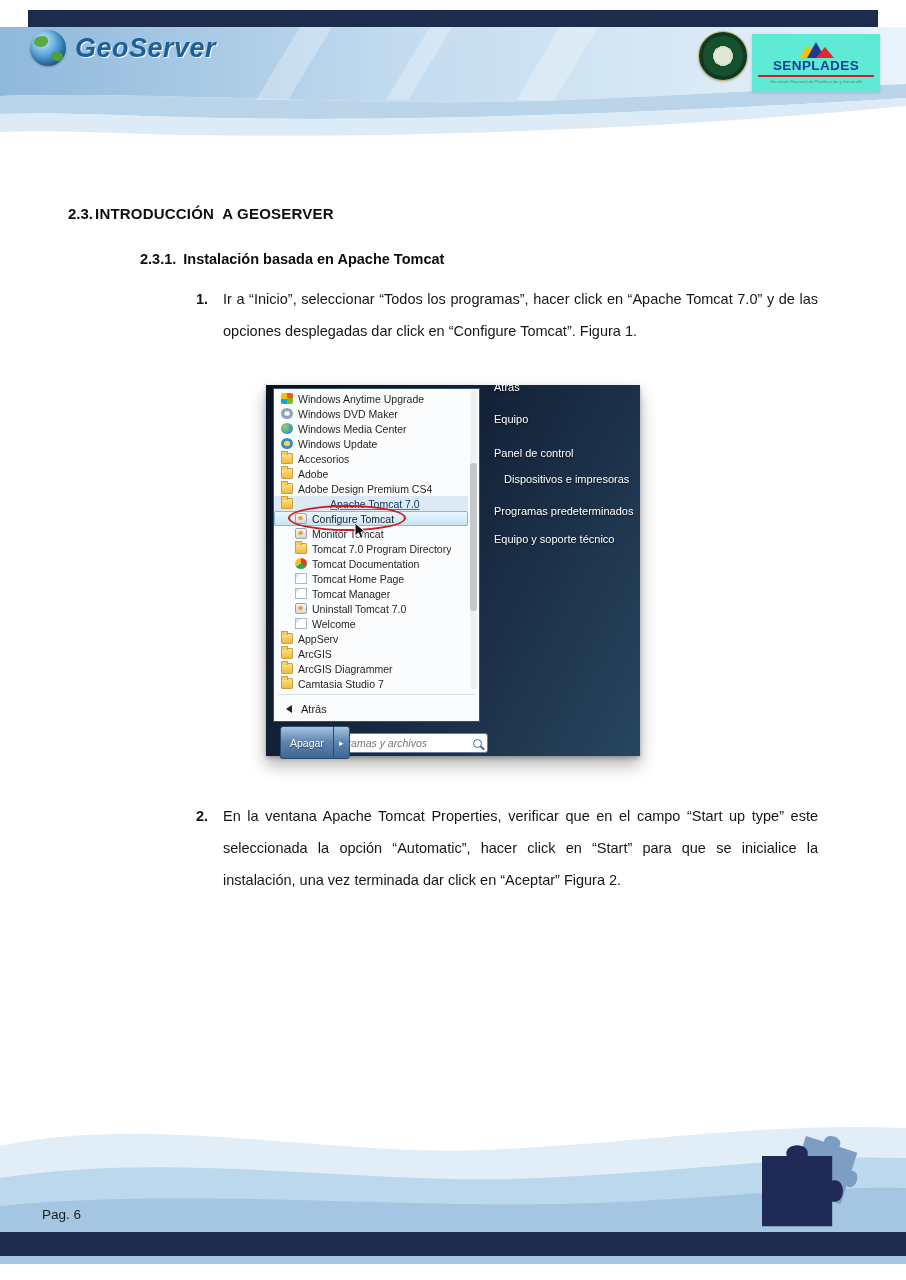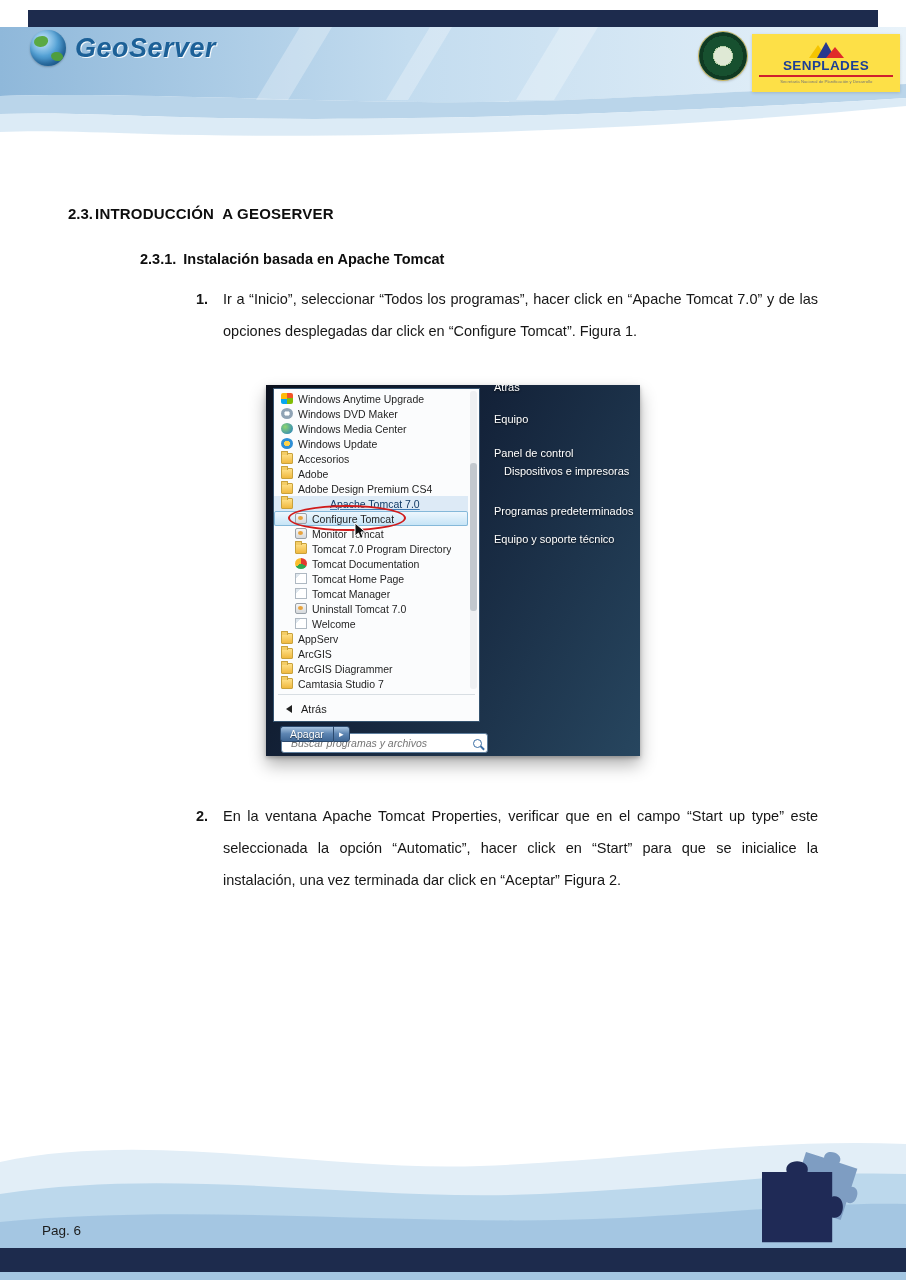--- a/index.html
+++ b/index.html
@@ -21,21 +21,21 @@
     background:#5aa944; border-radius:60% 40% 55% 45%; }
   .gs-globe::after { content:""; position:absolute; right:3px; bottom:5px; width:12px; height:9px;
     background:#4f9e3e; border-radius:45% 55% 40% 60%; }
   .gs-swoosh { position:absolute; left:-12px; top:22px; width:62px; height:20px;
     border-bottom:3px solid #9fb7c9; border-radius:50%; transform:rotate(-10deg); opacity:.8; }
   .gs-text { font-size:27px; font-weight:bold; font-style:italic; color:#1c6097;
     text-shadow:1px 1px 0 rgba(255,255,255,.9); letter-spacing:.5px; }
   .emblem { position:absolute; left:699px; top:32px; width:48px; height:48px; border-radius:50%;
     background: radial-gradient(circle at 50% 50%, #dfe9d5 0 9px, #b8d0a8 9px 10px, #17502f 10px 20px, #0f3a22 20px);
     box-shadow: 0 0 0 1px #c9b75f, 0 1px 3px rgba(0,0,0,.35); }
-  .senplades { position:absolute; left:752px; top:34px; width:148px; height:58px; background:#fde047;
+  .senplades { position:absolute; left:752px; top:34px; width:128px; height:58px; background:#5eead4;
     display:flex; flex-direction:column; align-items:center; justify-content:center; padding:2px 4px;
     box-shadow:0 1px 3px rgba(0,0,0,.15); }
   .sp-tris { display:flex; align-items:flex-end; height:16px; margin-bottom:1px; }
   .tri { width:0; height:0; border-left:9px solid transparent; border-right:9px solid transparent; }
   .tri-yellow { border-bottom:13px solid #f5c400; }
   .tri-blue { border-bottom:16px solid #27388f; margin-left:-10px; }
   .tri-red { border-bottom:11px solid #e02a2a; margin-left:-9px; }
   .sp-name { font-weight:bold; color:#1d3f96; font-size:13.5px; letter-spacing:.4px; line-height:1.05; }
   .sp-line { width:96%; height:2px; background:#cf1f2e; margin:1px 0 1px; }
   .sp-tag { font-size:5px; color:#777; white-space:nowrap; transform:scale(.85); }
@@ -95,30 +95,30 @@
   .search-box { position:absolute; left:7px; top:344px; width:207px; height:20px; background:#ffffff;
     border:1px solid #5f7f9e; border-radius:3px; display:flex; align-items:center; padding:0 5px 0 7px; }
   .search-box input { border:none; outline:none; background:transparent; flex:1; min-width:0;
     font-style:italic; font-size:10.5px; color:#555555; font-family:"Liberation Sans", sans-serif; }
   .mag { width:9px; height:9px; border:1.5px solid #3a6ea5; border-radius:50%; position:relative; flex:none; }
   .mag::after { content:""; position:absolute; width:5px; height:1.5px; background:#3a6ea5;
     transform:rotate(45deg); right:-4px; bottom:-2px; }
   .right-panel { position:absolute; left:214px; top:0; right:0; bottom:0; overflow:hidden; }
   .rp-item { position:absolute; left:14px; color:#ffffff; font-size:11px; white-space:nowrap;
     text-shadow:0 1px 2px rgba(0,0,0,.65); }
-  .shutdown { position:absolute; left:14px; top:341px; display:flex; height:16px; }
+  .shutdown { position:absolute; left:14px; top:341px; display:flex; height:33px; }
   .shut-main { background:linear-gradient(#a8c4e0, #5d85b2 48%, #3f6795); color:#ffffff; font-size:10.5px;
     padding:0 9px; display:flex; align-items:center; border:1px solid #2c4a6e; border-right:none;
     border-radius:3px 0 0 3px; text-shadow:0 1px 1px rgba(0,0,0,.5); }
   .shut-arrow { width:17px; background:linear-gradient(#a8c4e0, #5d85b2 48%, #3f6795); border:1px solid #2c4a6e;
     border-radius:0 3px 3px 0; display:flex; align-items:center; justify-content:center; }
   .shut-arrow::after { content:"▸"; color:#ffffff; font-size:9px; }
 
   
-  .footer { position:absolute; left:0; bottom:0; width:776px; height:170px; }
+  .footer { position:absolute; left:0; bottom:16px; width:776px; height:170px; }
   .footer-svg { position:absolute; inset:0; width:906px; height:170px; }
   .page-num { position:absolute; left:42px; bottom:42px; font-size:13.5px; color:#1b1b1b; }
 </style>
 </head>
 <body>
 
 <div class="page">
 
   <div class="header">
     <svg class="header-svg" viewBox="0 0 906 165" preserveAspectRatio="none">
@@ -273,21 +273,21 @@
           </div>
           <div class="search-box">
             <input type="text" placeholder="Buscar programas y archivos" style="">
             <span class="mag"></span>
           </div>
         </div>
         <div class="right-panel">
             <div class="rp-item" style="top: -4px;">Atrás</div>
             <div class="rp-item" style="top: 28px;">Equipo</div>
             <div class="rp-item" style="top: 62px;">Panel de control</div>
-            <div class="rp-item" style="top: 80px; padding-left: 10px;">Dispositivos e impresoras</div>
+            <div class="rp-item" style="top: 88px; padding-left: 10px;">Dispositivos e impresoras</div>
             <div class="rp-item" style="top: 120px;">Programas predeterminados</div>
             <div class="rp-item" style="top: 148px;">Equipo y soporte técnico</div>
           </div>
         <div class="shutdown">
           <span class="shut-main">Apagar</span>
           <span class="shut-arrow"></span>
         </div>
       </div>
     </div>
 

